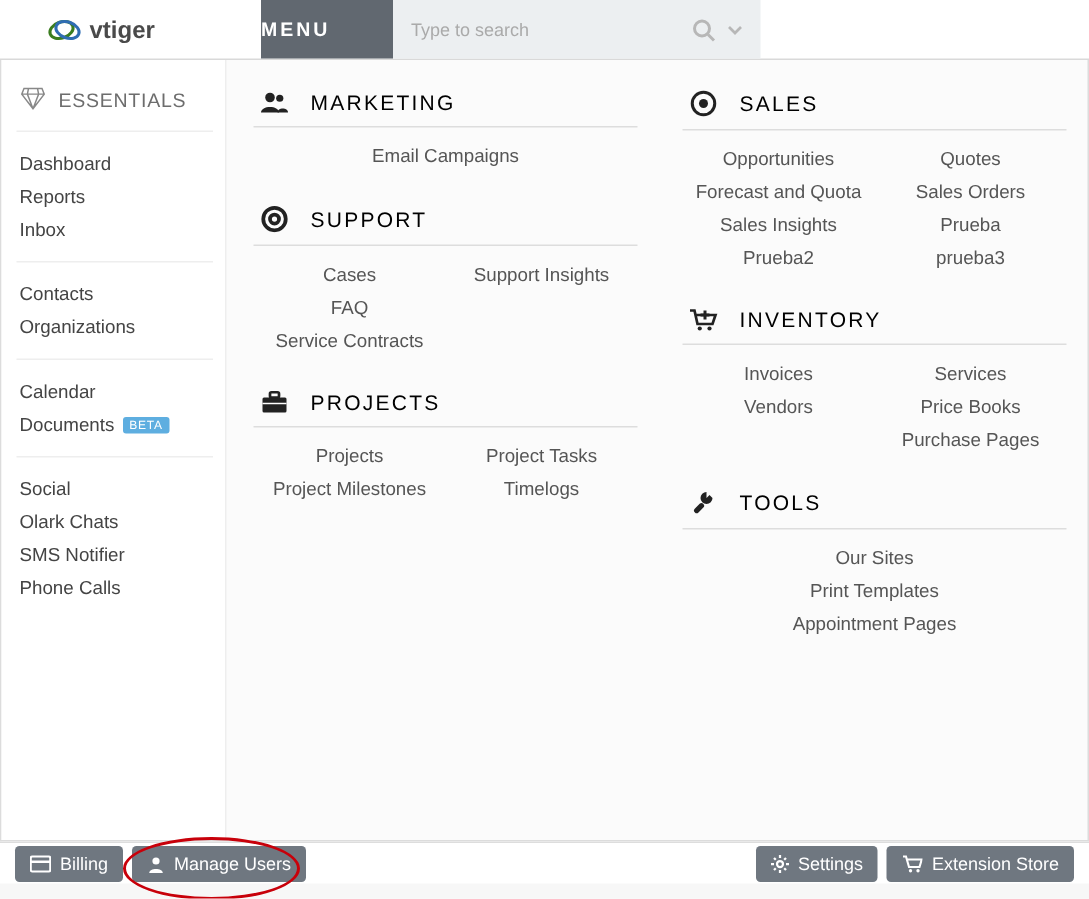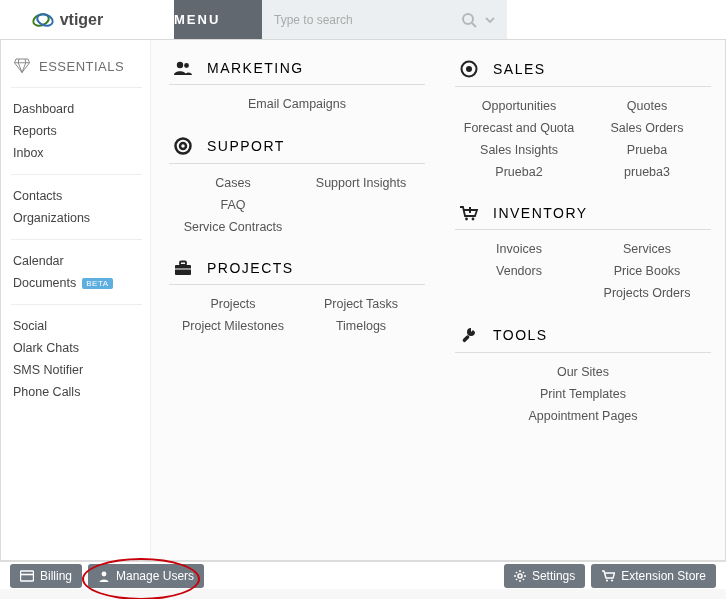--- a/index.html
+++ b/index.html
@@ -239,21 +239,21 @@
               <span class="sec-title">INVENTORY</span>
             </div>
             <div class="links">
               <div class="links-col">
                 <a class="link">Invoices</a>
                 <a class="link">Vendors</a>
               </div>
               <div class="links-col">
                 <a class="link">Services</a>
                 <a class="link">Price Books</a>
-                <a class="link">Projects Orders</a>
+                <a class="link">Purchase Pages</a>
               </div>
             </div>
           </div>
           <div class="section">
             <div class="sec-head">
               <span class="ico">
                 <svg width="18" height="18" viewBox="0 0 18 18">
                   <path d="M11 2 A4 4 0 1 0 15 6 L13 4 L11 6 Z" fill="#222"></path>
                   <rect x="2" y="11" width="8" height="3.5" rx="1.7" transform="rotate(-45 6 12.7)" fill="#222"></rect>
                 </svg>

